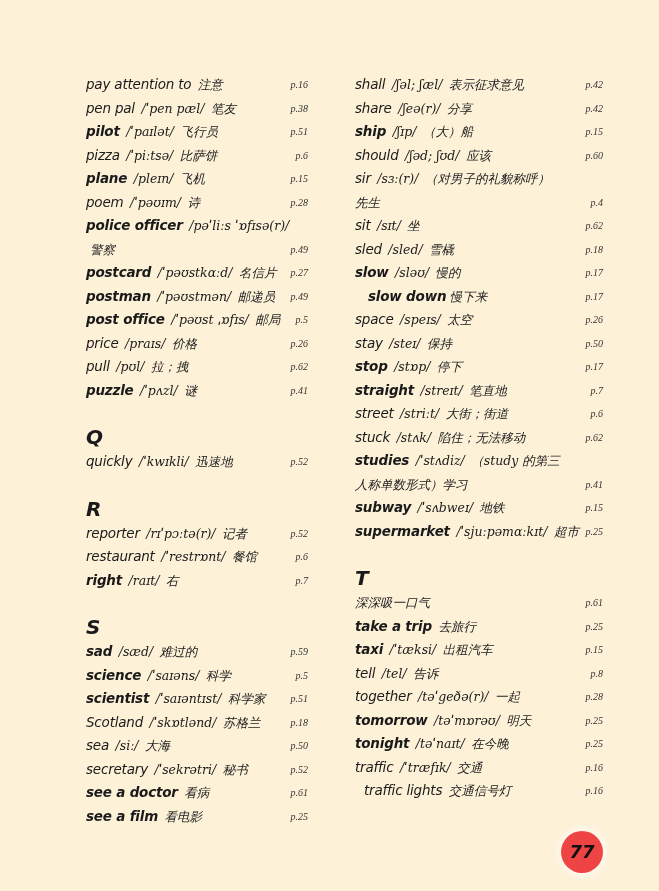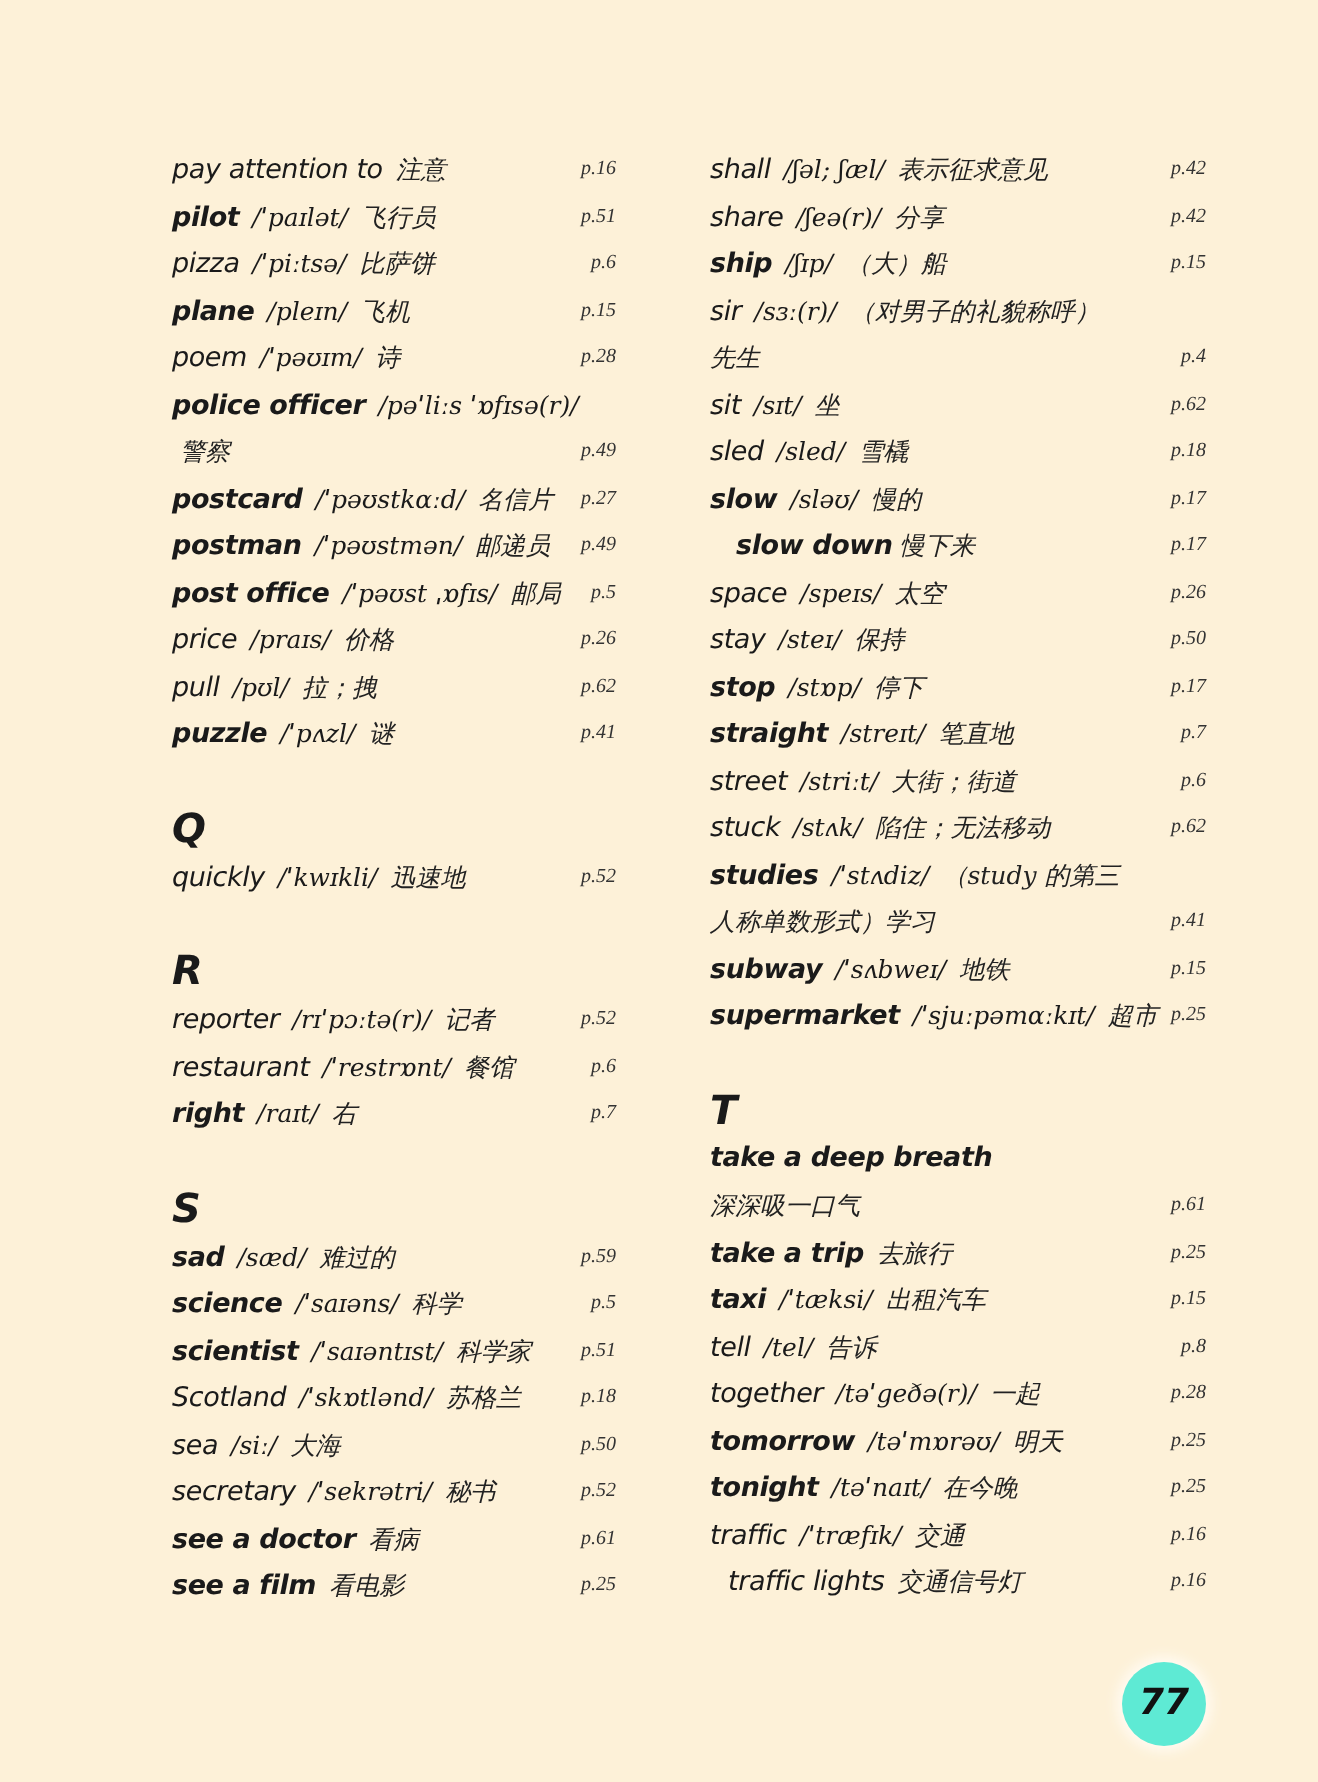--- a/index.html
+++ b/index.html
@@ -58,21 +58,21 @@
     font-size: 20px;
     height: 26px;
     line-height: 26px;
     margin-top: 20px;
   }
   .page-num {
     position: absolute;
     left: 561px; top: 831px;
     width: 42px; height: 42px;
     border-radius: 50%;
-    background: #5eead4;
+    background: #ef4444;
     box-shadow: 0 0 6px 3px #fffaf0;
     text-align: center;
     line-height: 42px;
     font-family: "DejaVu Sans", sans-serif;
     font-weight: bold;
     font-style: italic;
     font-size: 18px;
     color: #111;
   }
 </style>
@@ -80,20 +80,26 @@
 <body>
 
 <div class="col left">
 
   <div class="row">
     <span class="word">pay attention to</span>
     <span class="cn">注意</span>
     <span class="pg">p.16</span>
   </div>
   <div class="row">
+    <span class="word">pen pal</span>
+    <span class="ipa">/ˈpen pæl/</span>
+    <span class="cn">笔友</span>
+    <span class="pg">p.38</span>
+  </div>
+  <div class="row">
     <span class="word bold">pilot</span>
     <span class="ipa">/ˈpaɪlət/</span>
     <span class="cn">飞行员</span>
     <span class="pg">p.51</span>
   </div>
   <div class="row">
     <span class="word">pizza</span>
     <span class="ipa">/ˈpiːtsə/</span>
     <span class="cn">比萨饼</span>
     <span class="pg">p.6</span>
@@ -245,20 +251,26 @@
     <span class="cn">分享</span>
     <span class="pg">p.42</span>
   </div>
   <div class="row">
     <span class="word bold">ship</span>
     <span class="ipa">/ʃɪp/</span>
     <span class="cn">（大）船</span>
     <span class="pg">p.15</span>
   </div>
   <div class="row">
+    <span class="word">should</span>
+    <span class="ipa">/ʃəd; ʃʊd/</span>
+    <span class="cn">应该</span>
+    <span class="pg">p.60</span>
+  </div>
+  <div class="row">
     <span class="word">sir</span>
     <span class="ipa">/sɜː(r)/</span>
     <span class="cn">（对男子的礼貌称呼）</span>
   </div>
   <div class="row">
     <span class="cn" style="margin-left:0">先生</span>
     <span class="pg">p.4</span>
   </div>
   <div class="row">
     <span class="word">sit</span>
@@ -336,23 +348,20 @@
   </div>
   <div class="row">
     <span class="word bold">supermarket</span>
     <span class="ipa">/ˈsjuːpəmɑːkɪt/</span>
     <span class="cn">超市</span>
     <span class="pg">p.25</span>
   </div>
 
   <div class="letter" style="margin-top:22px">T</div>
   <div class="row">
-    <span class="word bold">take a deep breath</span>
-  </div>
-  <div class="row">
     <span class="cn" style="margin-left:0">深深吸一口气</span>
     <span class="pg">p.61</span>
   </div>
   <div class="row">
     <span class="word bold">take a trip</span>
     <span class="cn">去旅行</span>
     <span class="pg">p.25</span>
   </div>
   <div class="row">
     <span class="word bold">taxi</span>

